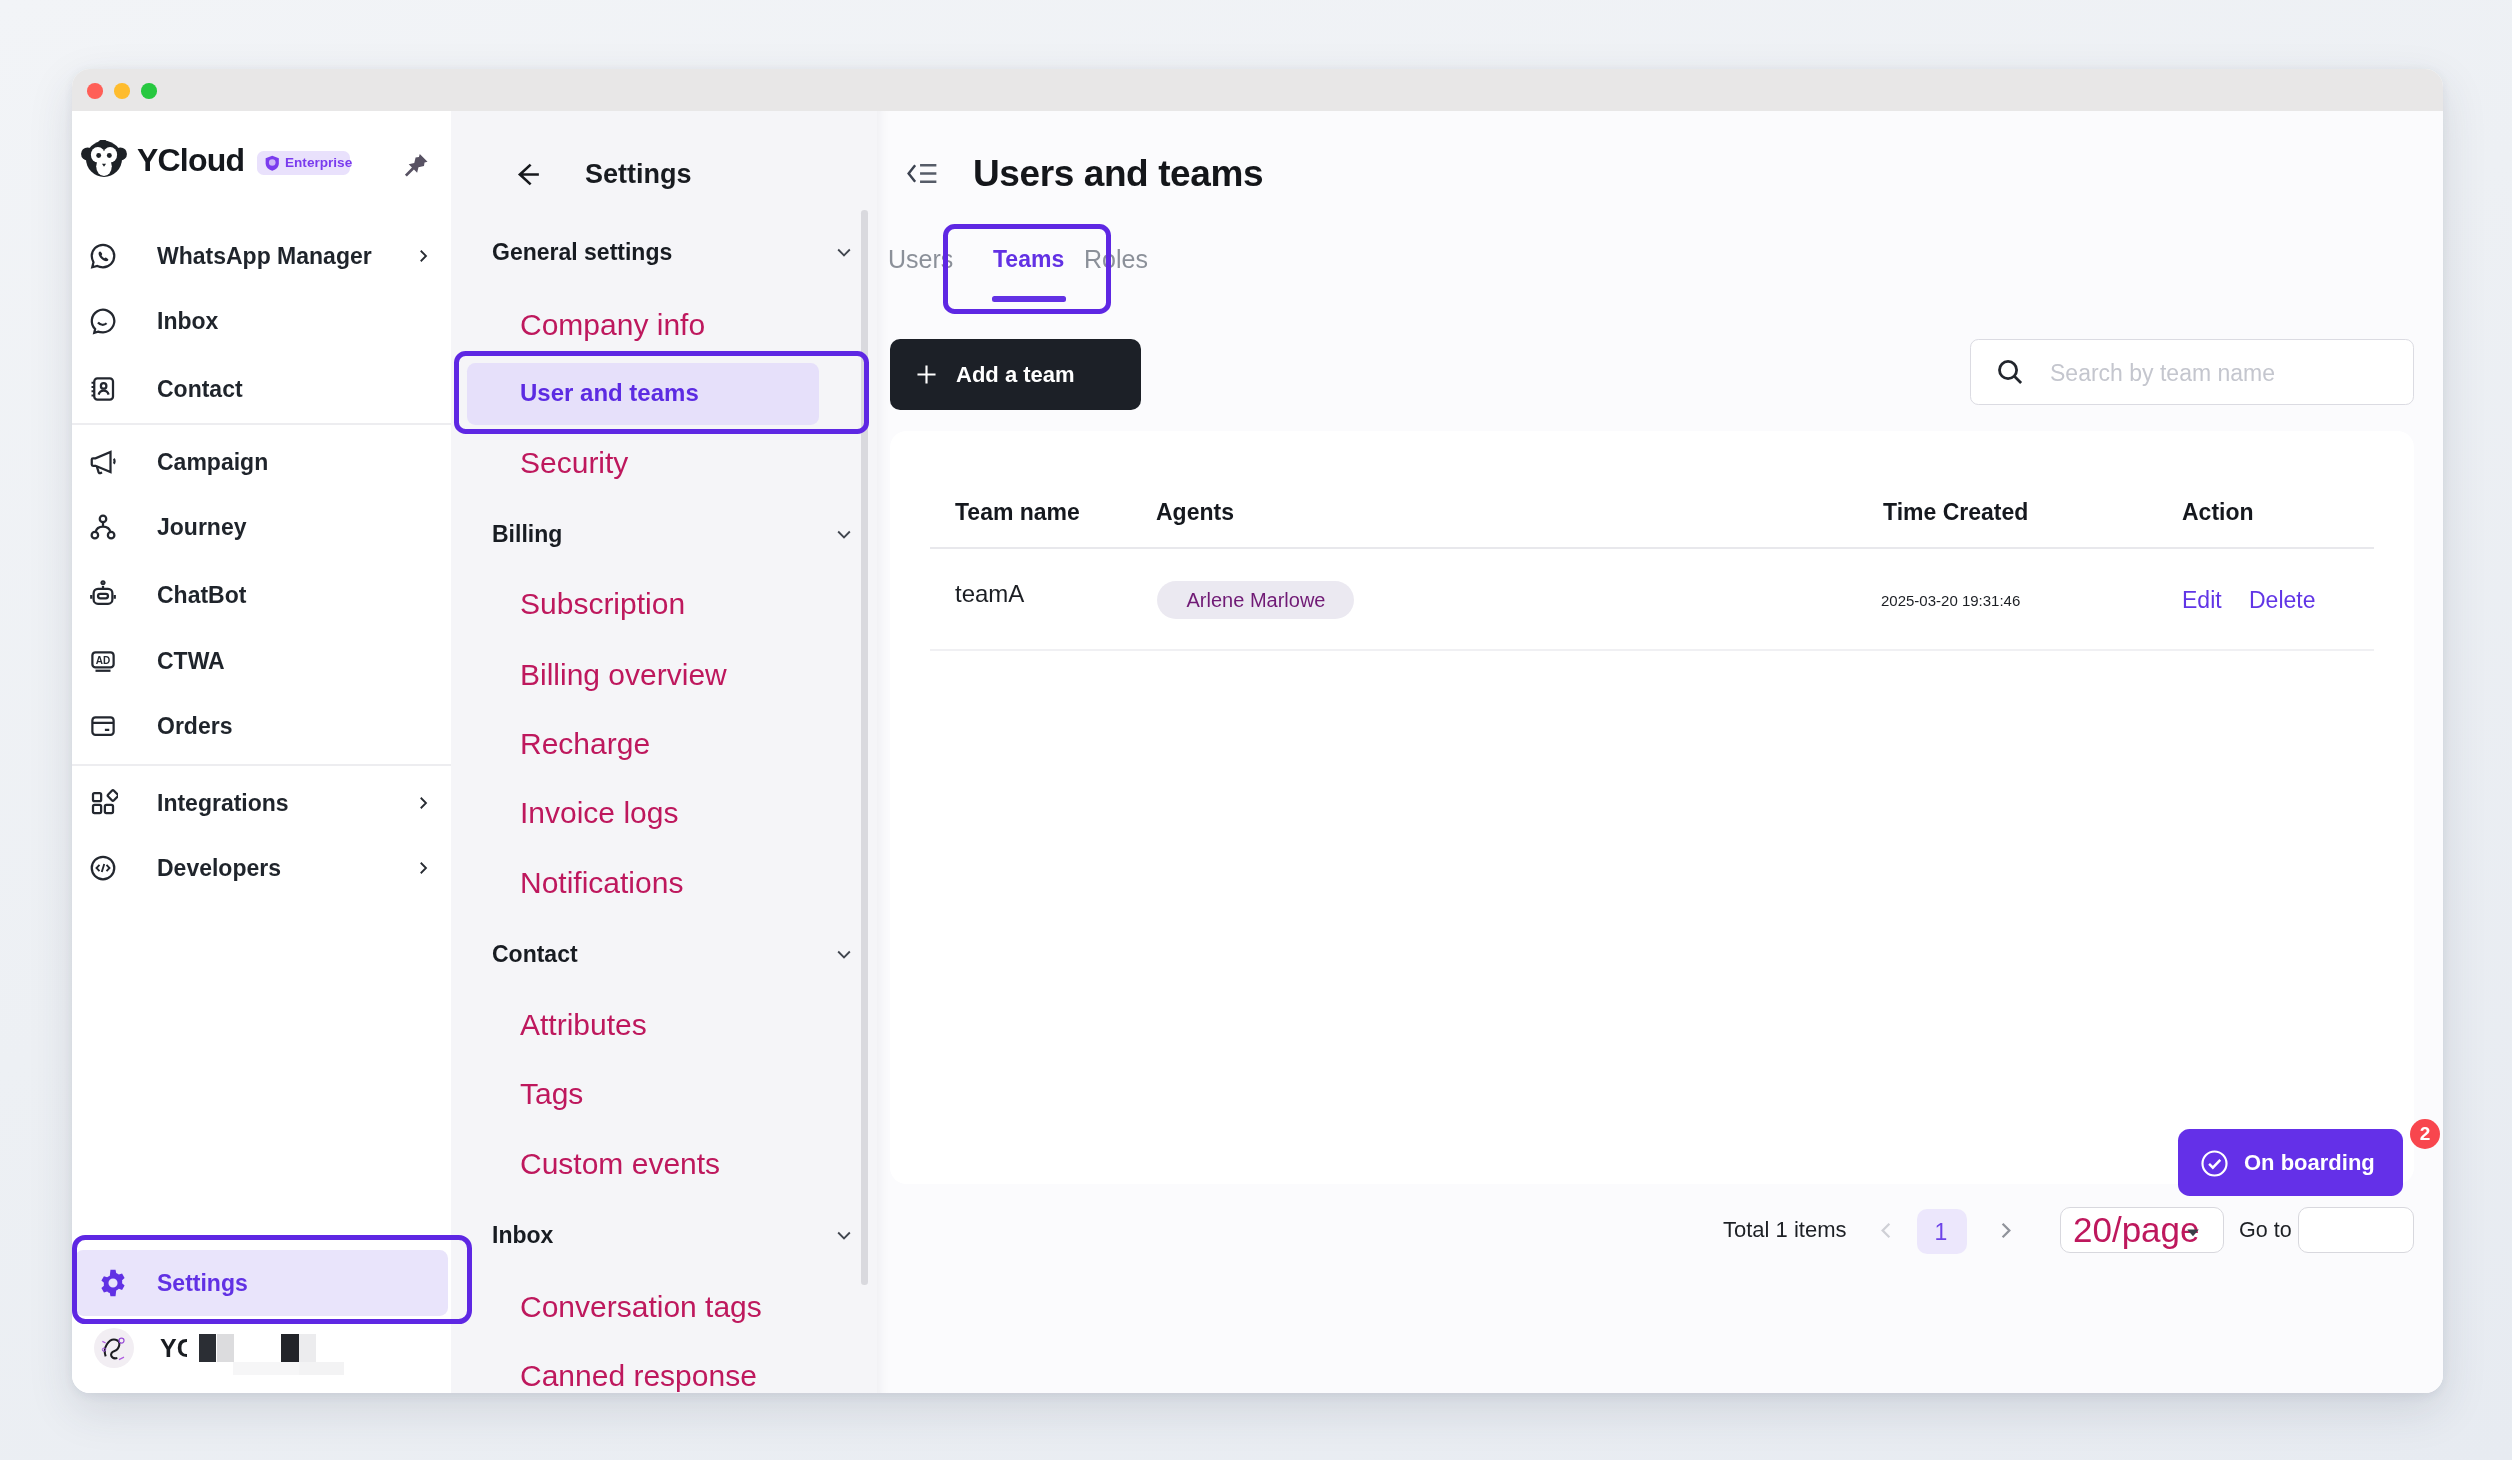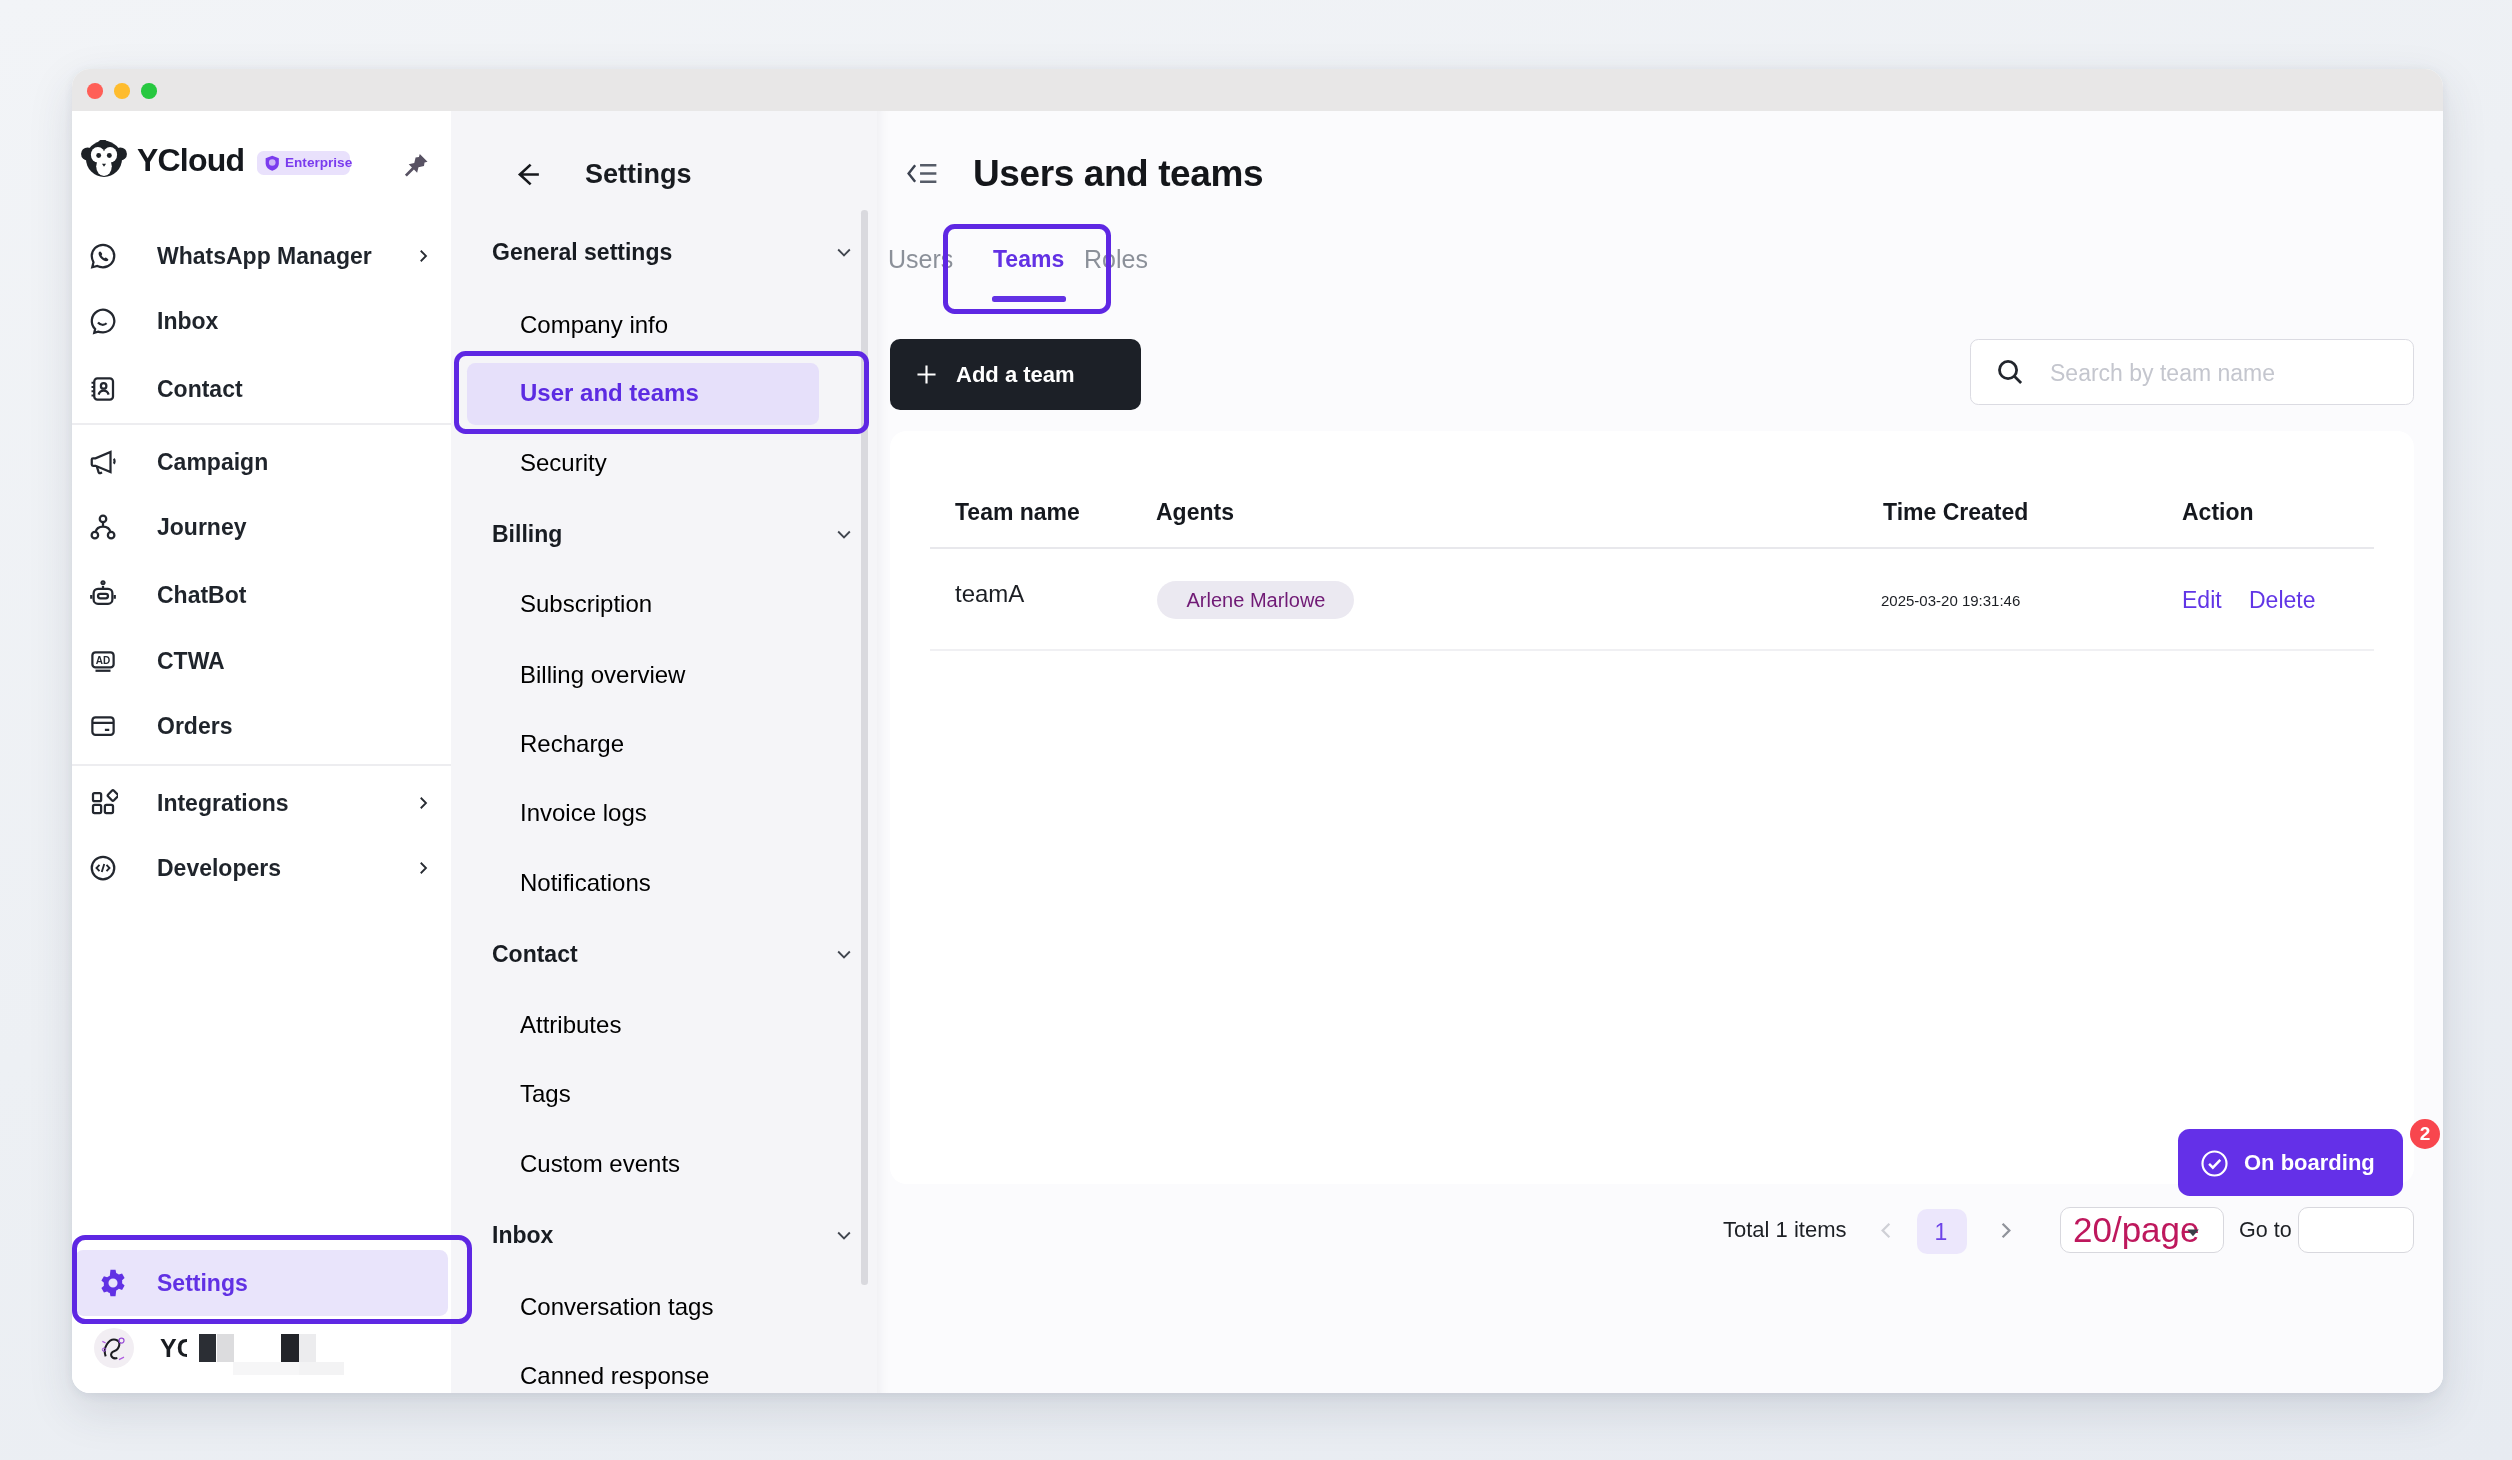--- a/index.html
+++ b/index.html
@@ -18,21 +18,21 @@
   .mainA { position:absolute; left:805px; top:42px; right:0; bottom:0; background:#fbfbfd;
     box-shadow:inset 11.6px 0 11.6px -10px rgba(30,30,50,.07); }
   .m-item { position:absolute; left:85px; transform:translateY(-50%); font-weight:bold;
     font-size:23px; color:#1f242b; white-space:nowrap; }
   .m-ico { position:absolute; left:15.7px; width:30px; height:30px; transform:translateY(-50%); }
   .chev { position:absolute; left:342px; width:18px; height:18px; transform:translateY(-50%); }
   .divider1 { position:absolute; left:0; width:379px; height:1.7px; background:#ededf0; }
   .s2-head { position:absolute; left:420px; transform:translateY(-50%); font-weight:bold;
     font-size:23px; color:#181c22; white-space:nowrap; }
   .s2-item { position:absolute; left:448px; transform:translateY(-50%);
-    font-size:24px; color:#000000; white-space:nowrap; }
+    font-size:30px; color:#be185d; white-space:nowrap; }
   .s2-chev { position:absolute; left:762px; width:20px; height:20px; transform:translateY(-50%); }
   .anno { position:absolute; border:5.8px solid #5e27e3; border-radius:13.2px; z-index:50; }
   .th { position:absolute; transform:translateY(-50%); font-weight:bold; font-size:23px; color:#15181e; white-space:nowrap; }
   .td { position:absolute; transform:translateY(-50%); font-size:24px; color:#1c1f24; white-space:nowrap; }
   .plink { color:#6135e6; }
 </style>
 </head>
 <body>
 <div id="page">
   <div id="win">

